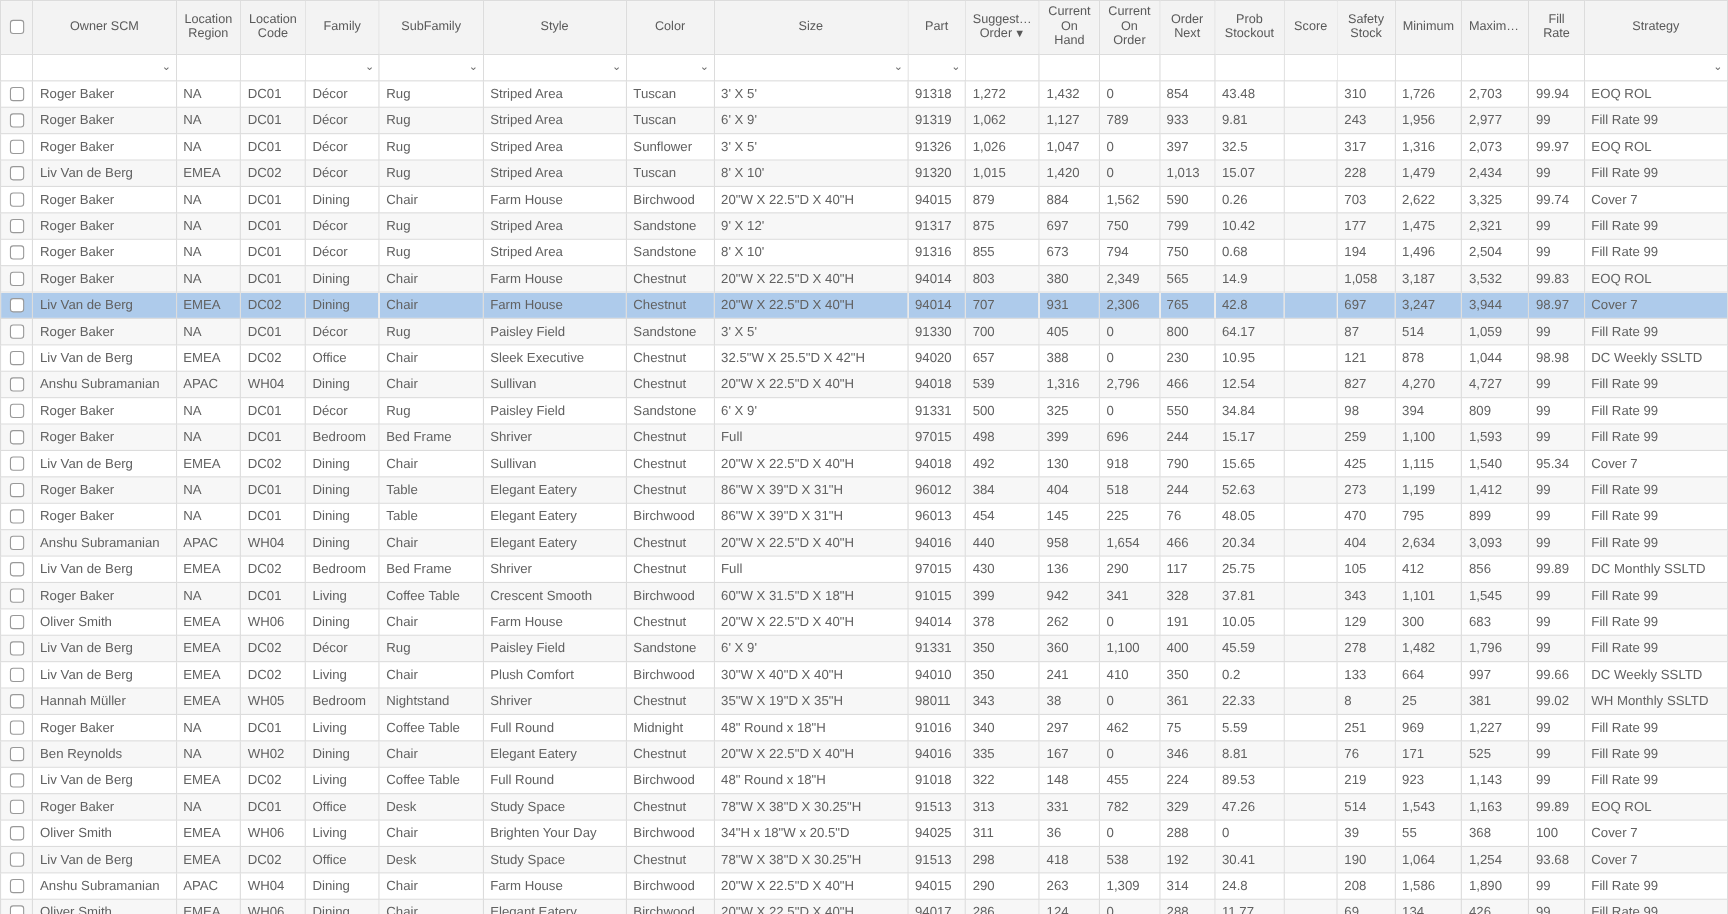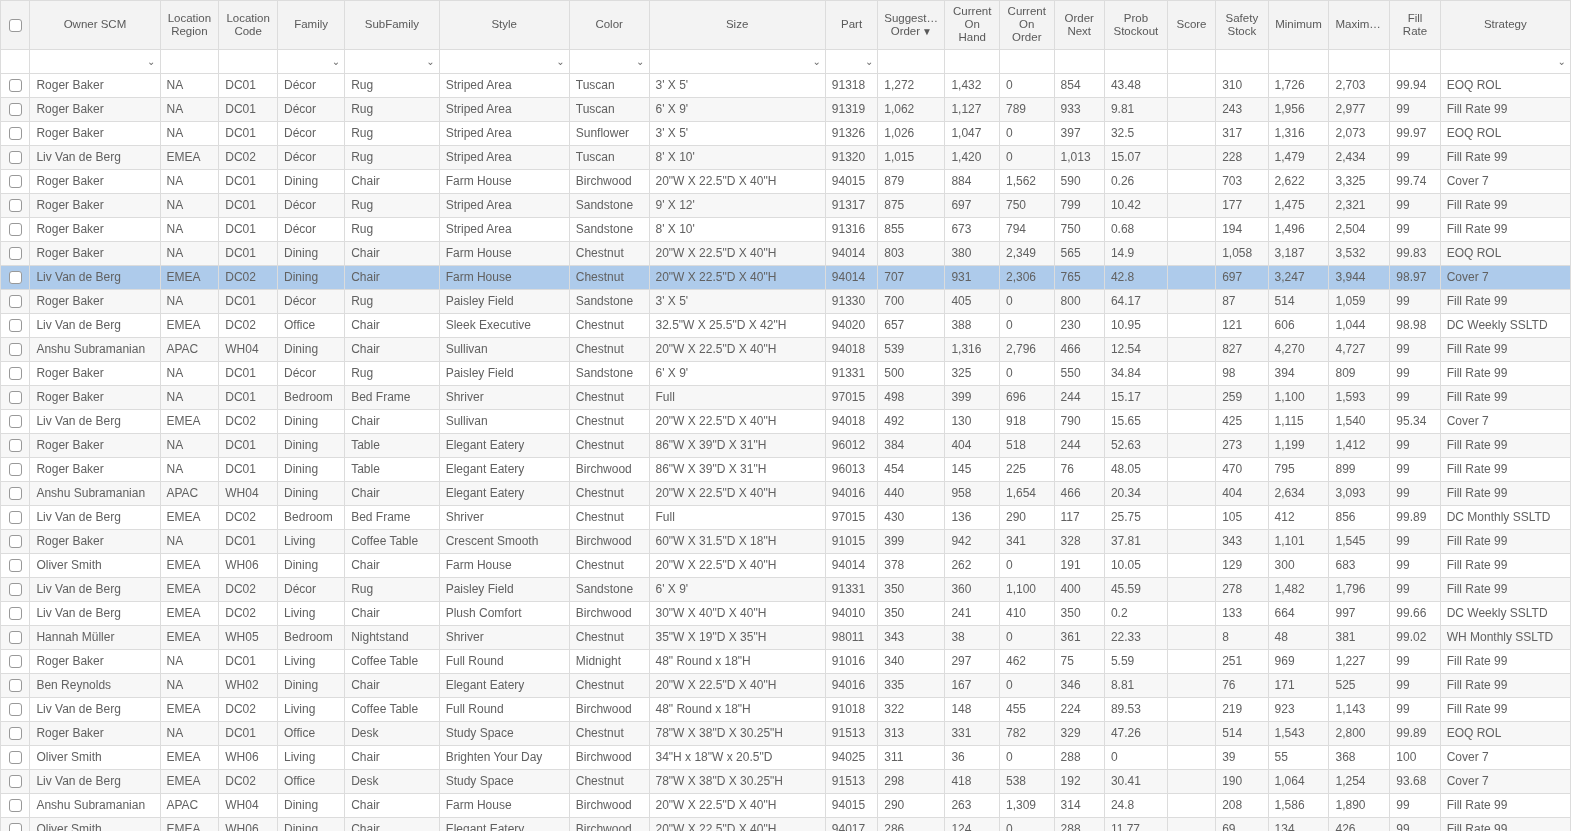--- a/index.html
+++ b/index.html
@@ -412,21 +412,21 @@
         <td>Chestnut</td>
         <td>32.5"W X 25.5"D X 42"H</td>
         <td>94020</td>
         <td>657</td>
         <td>388</td>
         <td>0</td>
         <td>230</td>
         <td>10.95</td>
         <td></td>
         <td>121</td>
-        <td>606</td>
+        <td>878</td>
         <td>1,044</td>
         <td>98.98</td>
         <td>DC Weekly SSLTD</td>
       </tr>
       <tr>
         <td style="text-align: center;"><input type="checkbox" class="row-check" style=""></td>
         <td>Anshu Subramanian</td>
         <td>APAC</td>
         <td>WH04</td>
         <td>Dining</td>
@@ -711,21 +711,21 @@
         <td>Chestnut</td>
         <td>35"W X 19"D X 35"H</td>
         <td>98011</td>
         <td>343</td>
         <td>38</td>
         <td>0</td>
         <td>361</td>
         <td>22.33</td>
         <td></td>
         <td>8</td>
-        <td>48</td>
+        <td>25</td>
         <td>381</td>
         <td>99.02</td>
         <td>WH Monthly SSLTD</td>
       </tr>
       <tr>
         <td style="text-align: center;"><input type="checkbox" class="row-check" style=""></td>
         <td>Roger Baker</td>
         <td>NA</td>
         <td>DC01</td>
         <td>Living</td>
@@ -804,21 +804,21 @@
         <td>78"W X 38"D X 30.25"H</td>
         <td>91513</td>
         <td>313</td>
         <td>331</td>
         <td>782</td>
         <td>329</td>
         <td>47.26</td>
         <td></td>
         <td>514</td>
         <td>1,543</td>
-        <td>2,800</td>
+        <td>1,163</td>
         <td>99.89</td>
         <td>EOQ ROL</td>
       </tr>
       <tr>
         <td style="text-align: center;"><input type="checkbox" class="row-check" style=""></td>
         <td>Oliver Smith</td>
         <td>EMEA</td>
         <td>WH06</td>
         <td>Living</td>
         <td>Chair</td>

